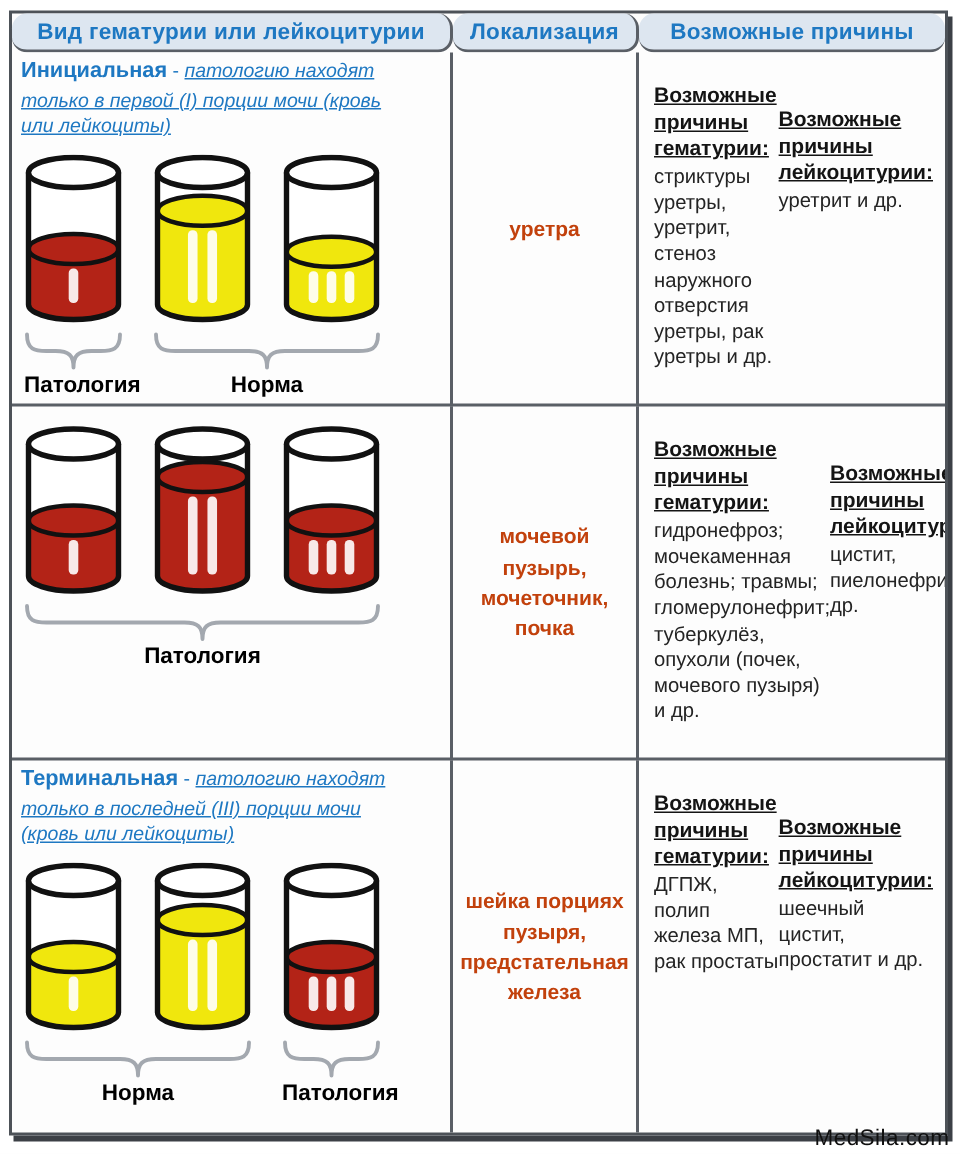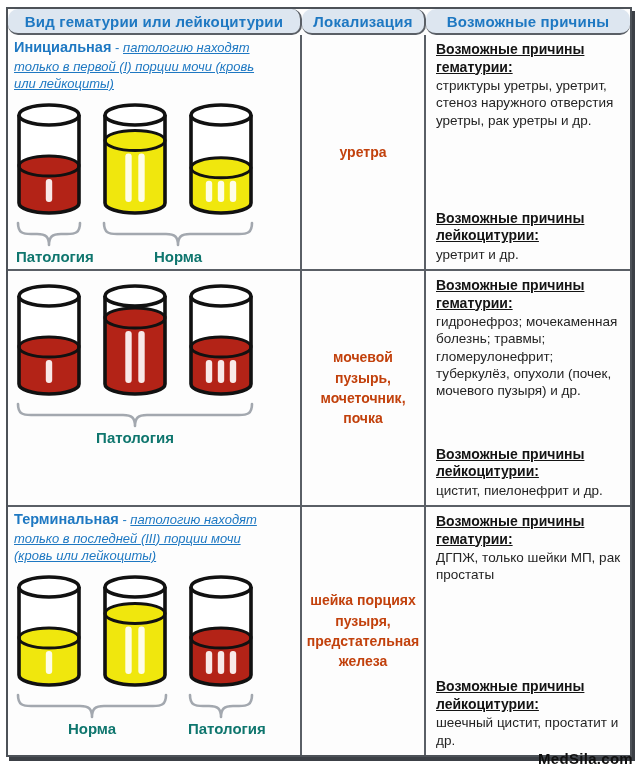--- a/index.html
+++ b/index.html
@@ -41,41 +41,41 @@
     font-size:13px;line-height:1.35;color:#1e78c2;
   }
   .type-term{font-weight:bold;font-size:14.5px;}
   .type-desc{font-style:italic;text-decoration:underline;}
   .cups-block{margin:10px 0 0 2px;width:238px;}
   .cups{display:flex;gap:20px;}
   .braces{position:relative;height:52px;margin-top:4px;}
   .brace-item{position:absolute;top:0;text-align:center;}
   .brace-item svg{display:block;margin:0 auto;}
   .cup-group-label{
-    color:#0f766e;font-weight:bold;font-size:15px;margin-top:1px;
+    color:#000000;font-weight:bold;font-size:15px;margin-top:1px;
   }
   .loc-cell{
     display:flex;align-items:center;justify-content:center;
     text-align:center;
     font-weight:bold;font-size:14px;color:#c2410c;
     padding:4px 8px;line-height:1.45;
   }
   .causes-cell{
-    display:flex;flex-direction:column;justify-content:space-between;
-    padding:6px 8px 6px 10px;
+    display:flex;flex-direction:row;justify-content:flex-start;
+    padding:20px 8px 6px 10px;
     font-size:13.5px;color:#242424;line-height:1.28;
   }
   .cause-block + .cause-block{margin-top:16px;}
   .cause-heading{
     font-weight:bold;text-decoration:underline;font-size:14px;color:#141414;
     margin-bottom:1px;line-height:1.25;
   }
   .watermark{
     position:absolute;right:7px;bottom:2px;
-    font-weight:bold;font-size:15px;color:#101010;letter-spacing:.3px;
+    font-weight:normal;font-size:15px;color:#101010;letter-spacing:.3px;
   }
 </style>
 </head>
 <body>
 
 <div class="tbl">
 
   <div class="cell hdr">
     <span>Вид гематурии или лейкоцитурии</span>
   </div>
@@ -258,21 +258,21 @@
           </div>
         </div>
       </div>
   </div>
   <div class="cell loc-cell last-row">
     <span>шейка порциях пузыря, предстательная железа</span>
   </div>
   <div class="cell causes-cell last-col last-row">
     <div class="cause-block">
       <div class="cause-heading">Возможные причины гематурии:</div>
-      <div class="cause-body">ДГПЖ, только шейки МП, рак простаты</div>
+      <div class="cause-body">ДГПЖ, полип железа МП, рак простаты</div>
     </div>
     <div class="cause-block">
       <div class="cause-heading">Возможные причины лейкоцитурии:</div>
       <div class="cause-body">шеечный цистит, простатит и др.</div>
     </div>
   </div>
 
 </div>
 
 <div class="watermark">MedSila.com</div>

